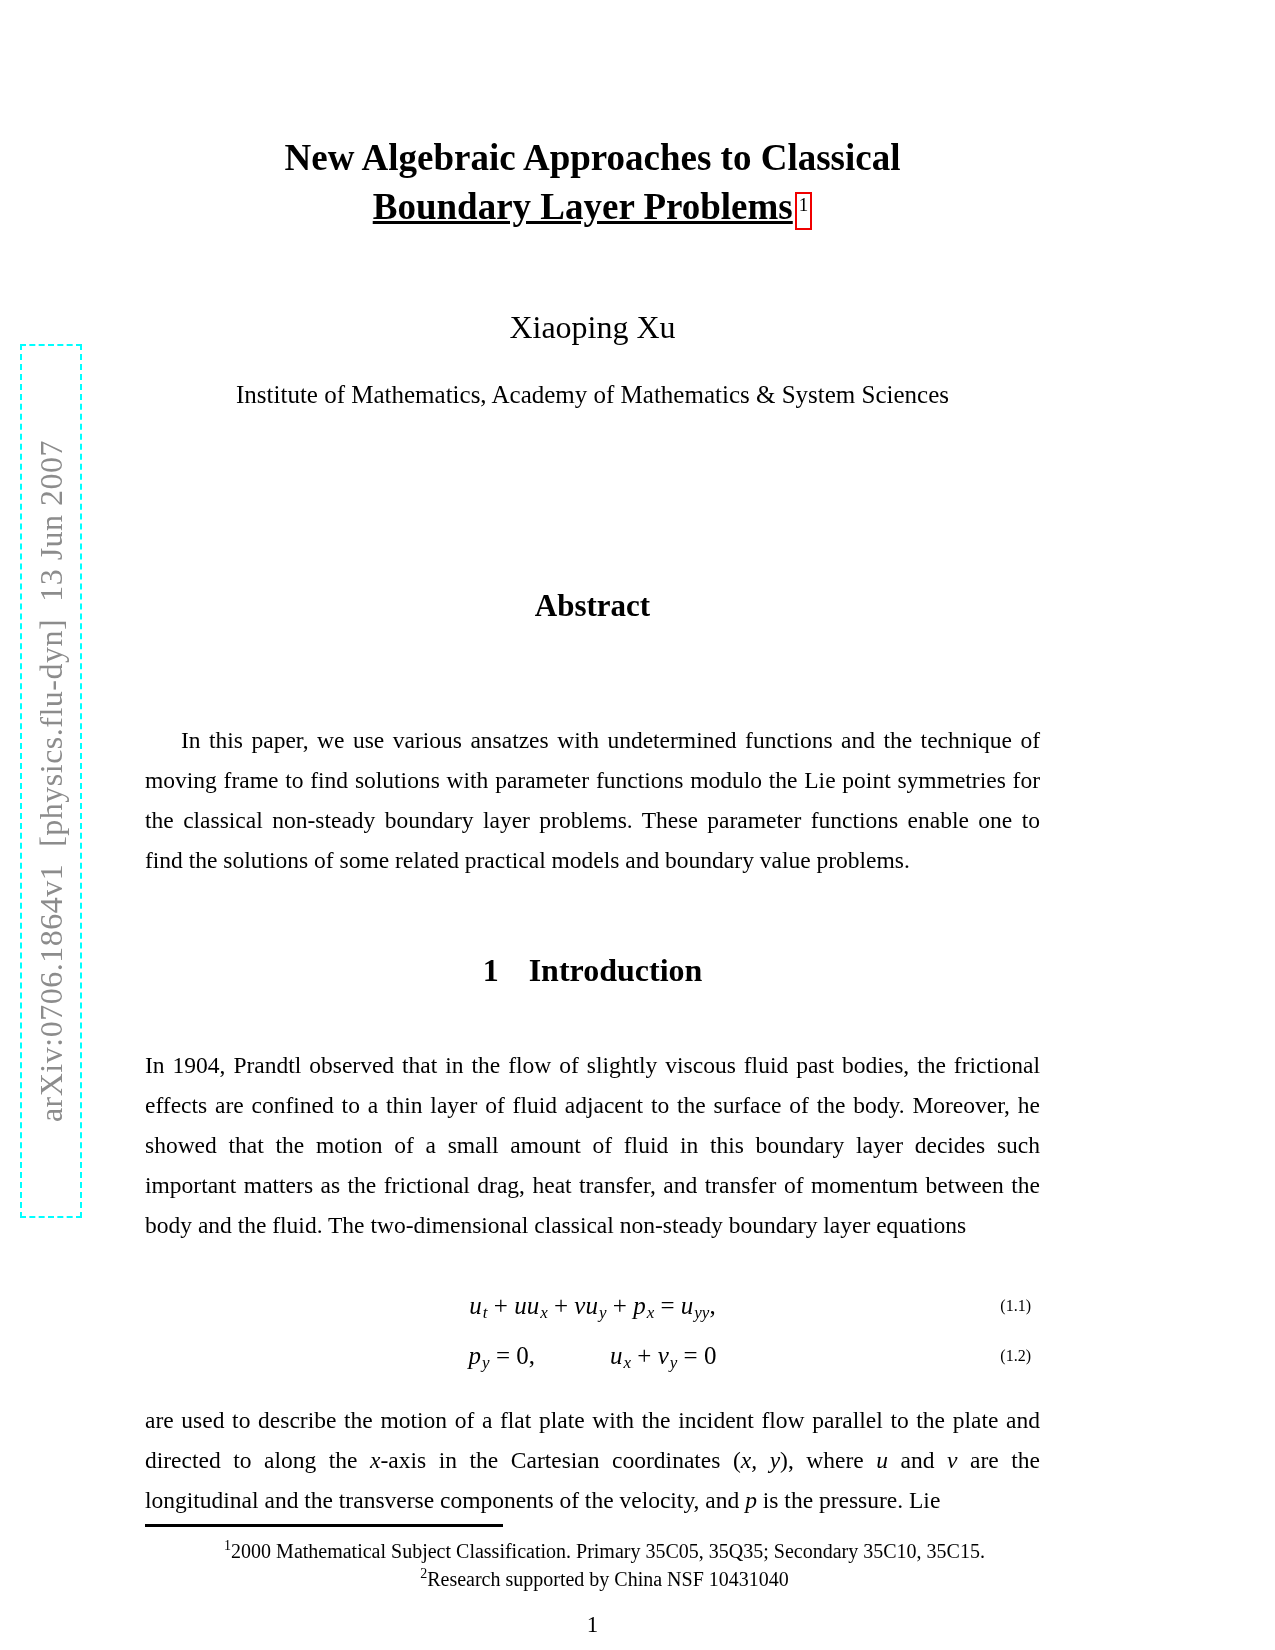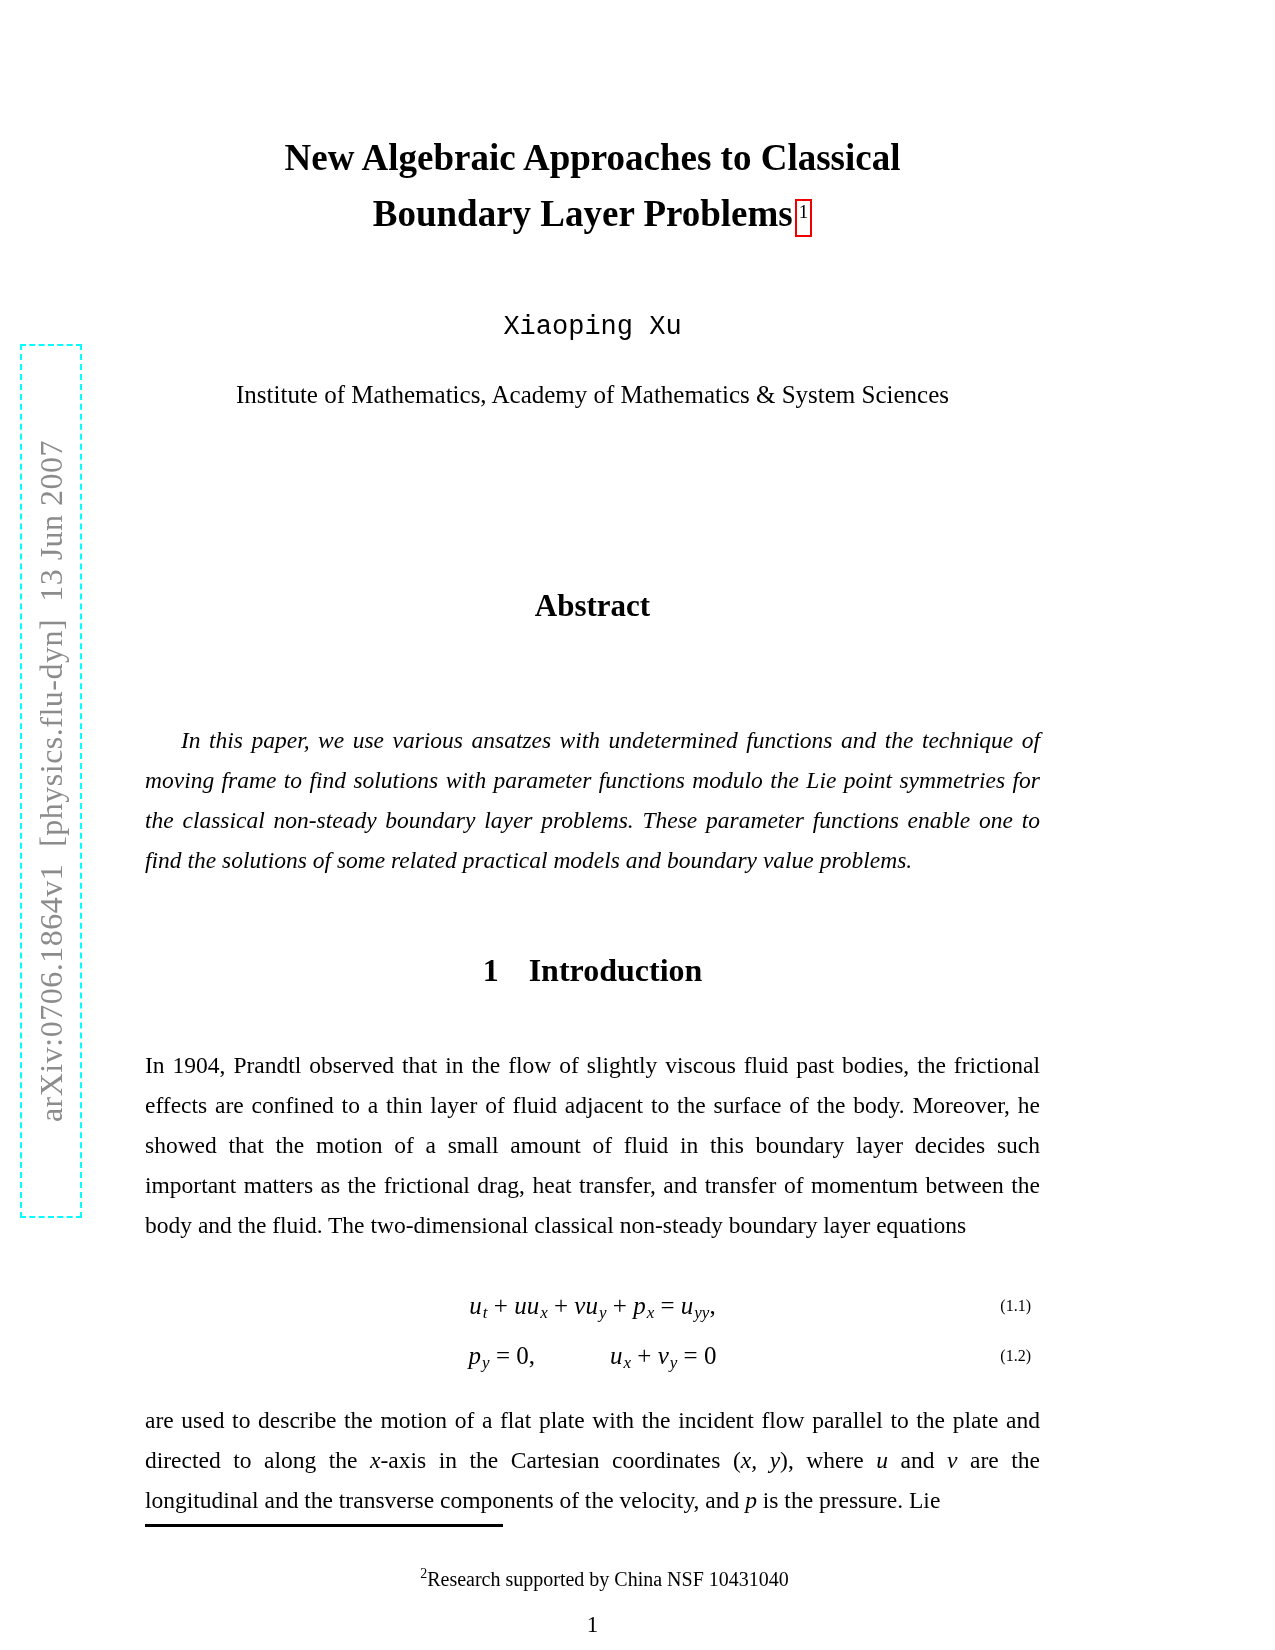--- a/index.html
+++ b/index.html
@@ -7,25 +7,25 @@
     position:relative;
     width:1275px;height:1650px;
     background:#ffffff;
     font-family:"Liberation Serif","DejaVu Serif",serif;
     color:#000;
     overflow:hidden;
   }
   .col{position:absolute;left:145px;width:895px;text-align:center;}
   .centered{}
   .title-line{font-size:37px;font-weight:bold;line-height:44px;}
-  .author-line{font-size:27px;line-height:34px;font-family:Liberation Mono, monospace;}
+  .author-line{font-size:32px;line-height:34px;}
   .affil-line{font-size:25px;line-height:32px;}
   .abstract-heading{font-size:31px;font-weight:bold;line-height:36px;}
   .body-par{font-size:23.5px;line-height:40px;text-align:justify;}
-  .indent{text-indent:36px;font-style:italic;}
+  .indent{text-indent:36px;}
   .section-heading{font-size:32px;font-weight:bold;line-height:36px;}
   .sec-num{display:inline-block;margin-right:30px;}
   
   .stamp{
     position:absolute;left:20px;top:344px;width:58px;height:870px;
     border:2px dashed #00ffff;
   }
   .stamp-text{
     position:absolute;left:50%;top:50%;
     transform:translate(-50%,-50%) rotate(-90deg);
@@ -58,21 +58,21 @@
 </head>
 <body>
 
 <div class="page">
 
   <div class="stamp">
     <span class="stamp-text">arXiv:0706.1864v1  [physics.flu-dyn]  13 Jun 2007</span>
   </div>
 
   <div class="col centered title-line" style="top:136px;">New Algebraic Approaches to Classical</div>
-  <div class="col centered title-line" style="top:192px;">
+  <div class="col centered title-line" style="top:185px;text-decoration:underline;">
     <span>Boundary Layer Problems</span><span class="fnbox"><span class="fnnum">1</span></span>
   </div>
 
   <div class="col centered author-line" style="top:310px;">Xiaoping Xu</div>
   <div class="col centered affil-line" style="top:379px;">Institute of Mathematics, Academy of Mathematics &amp; System Sciences</div>
 
   <div class="col centered abstract-heading" style="top:570px;margin-top:18px;">Abstract</div>
   <div class="col body-par indent" style="top:720px;">In this paper, we use various ansatzes with undetermined functions and the technique of moving frame to find solutions with parameter functions modulo the Lie point symmetries for the classical non-steady boundary layer problems. These parameter functions enable one to find the solutions of some related practical models and boundary value problems.</div>
 
   <div class="col section-heading" style="top:952px;">
@@ -88,19 +88,22 @@
 
   <div class="eqrow" style="top:1338px;">
     <span class="eq"><span class="mit">p</span><span class="msub">y</span><span> = 0,</span><span>   </span><span class="mit">u</span><span class="msub">x</span><span> + </span><span class="mit">v</span><span class="msub">y</span><span> = 0</span></span>
     <span class="eqnum">(1.2)</span>
   </div>
 
   <div class="col body-par" style="top:1400px;"><span>are used to describe the motion of a flat plate with the incident flow parallel to the plate and directed to along the </span><span class="mit">x</span><span>-axis in the Cartesian coordinates (</span><span class="mit">x, y</span><span>), where </span><span class="mit">u</span><span> and </span><span class="mit">v</span><span> are the longitudinal and the transverse components of the velocity, and </span><span class="mit">p</span><span> is the pressure.  Lie</span></div>
 
   <div class="fnrule"></div>
 
+  <div class="col footnote" style="top:1532px;text-indent:24px;">
+    <sup>1</sup><span>2000 Mathematical Subject Classification. Primary 35C05, 35Q35; Secondary 35C10, 35C15.</span>
+  </div>
   <div class="col footnote" style="top:1560px;text-indent:24px;">
     <sup>2</sup><span>Research supported by China NSF 10431040</span>
   </div>
 
   <div class="col pagenum" style="top:1612px;">1</div>
 
 </div>
 
 </body></html>

